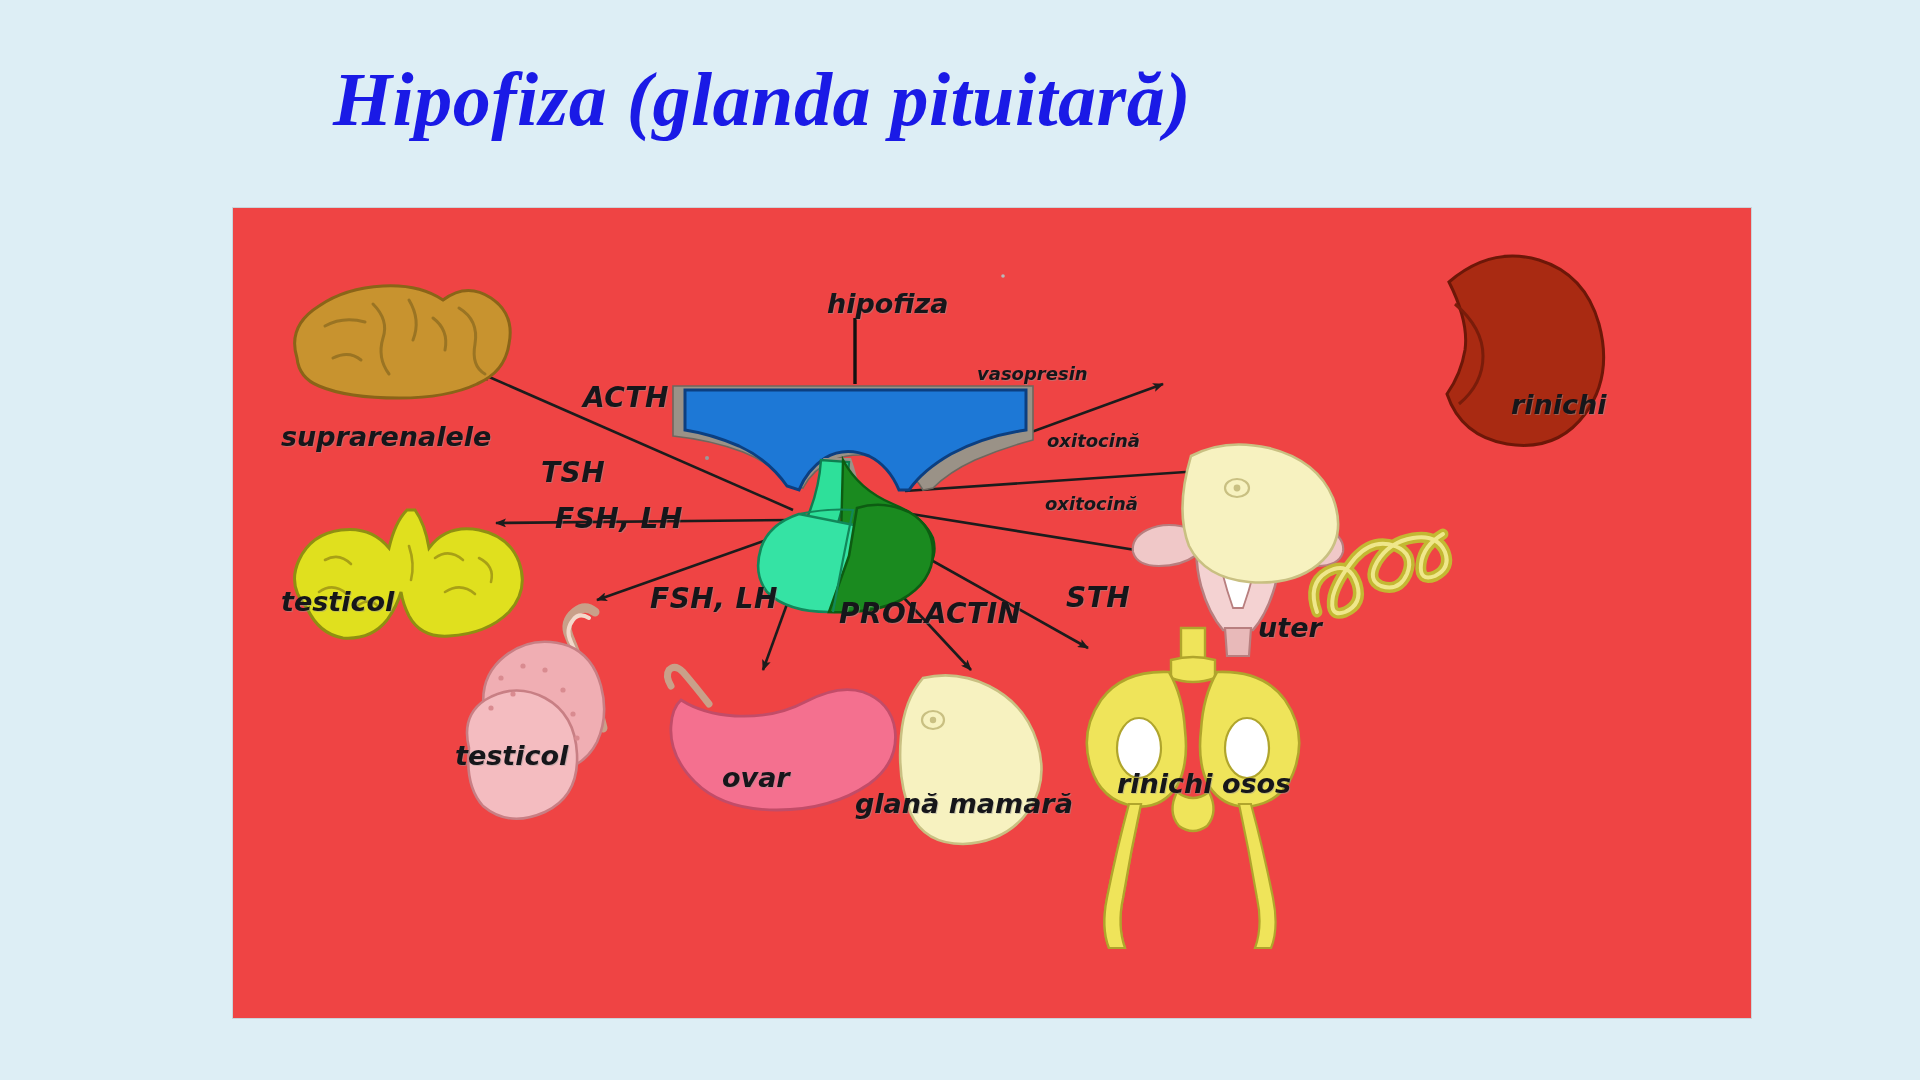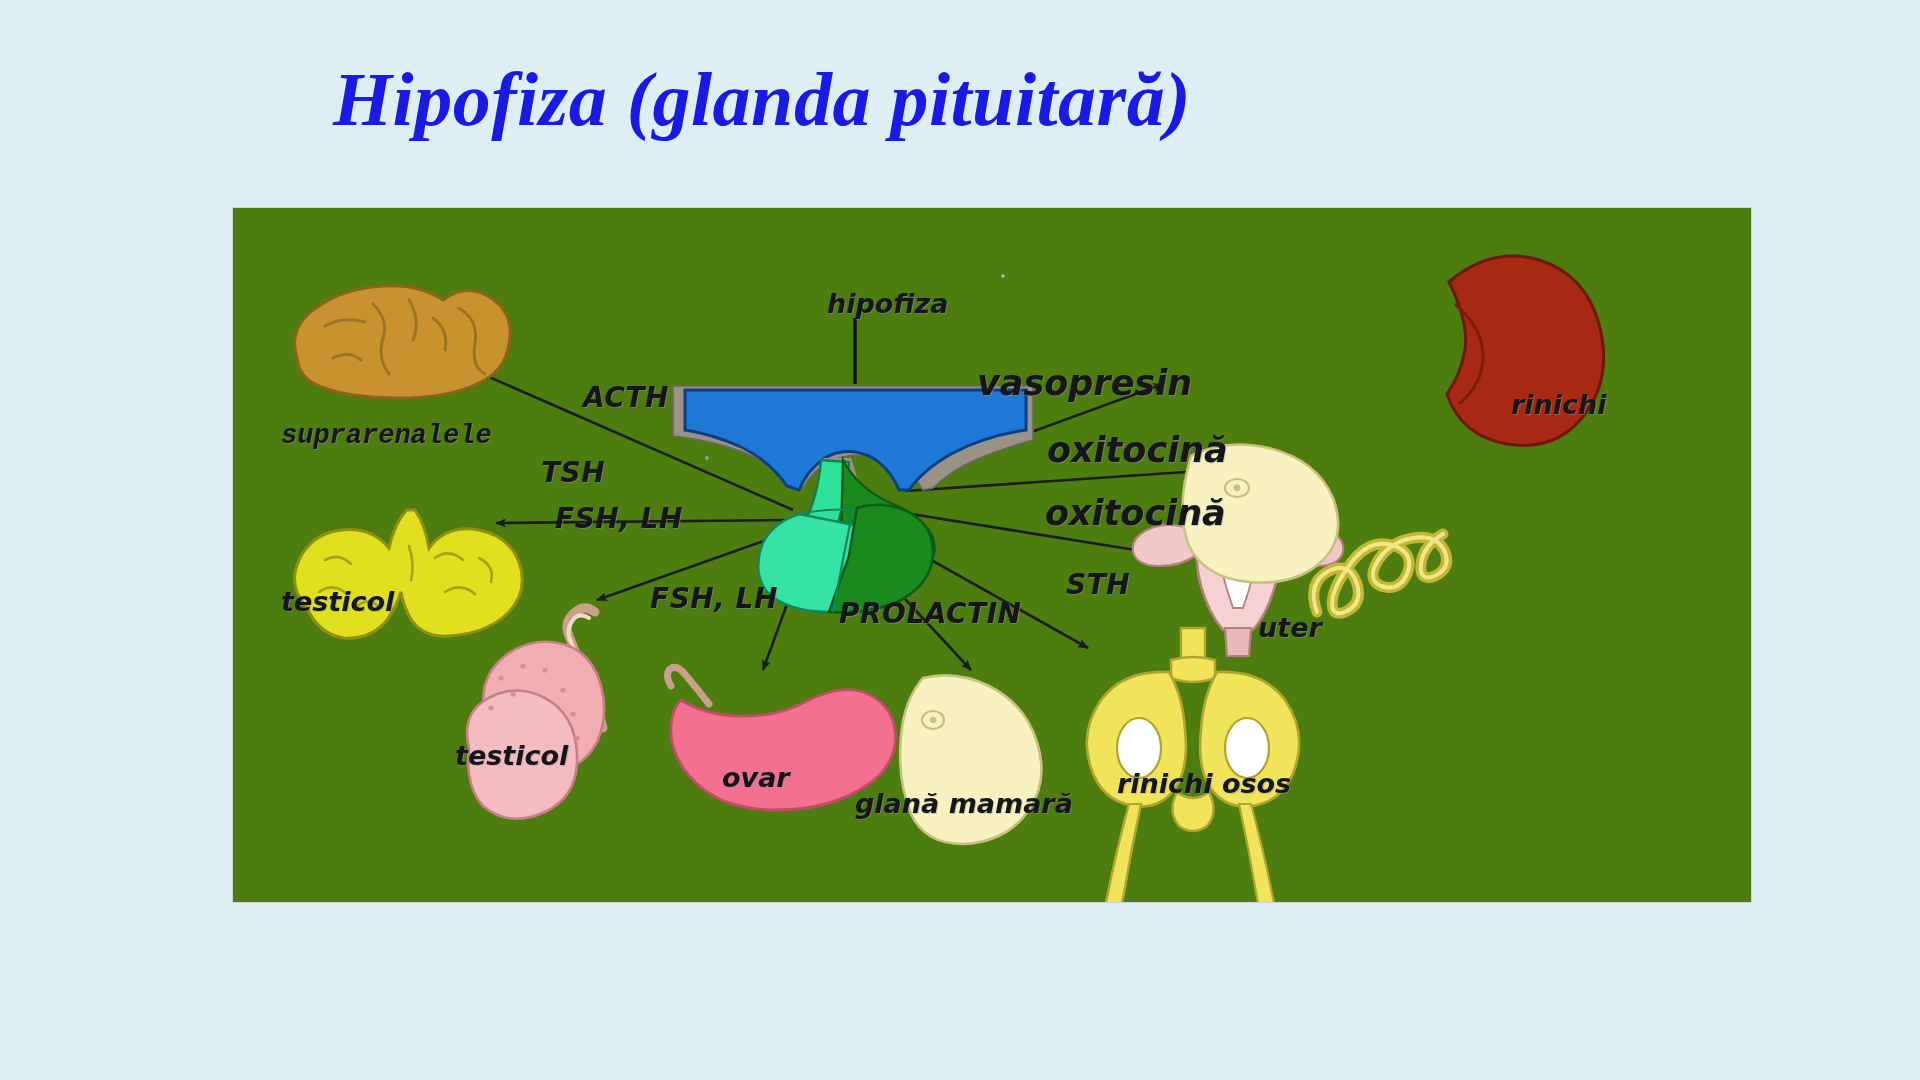--- a/index.html
+++ b/index.html
@@ -32,22 +32,22 @@
     line-height: 1.05;
     white-space: nowrap;
   }
 
   
   #diagram-panel {
     position: absolute;
     left: 232px;
     top: 207px;
     width: 1520px;
-    height: 696px;
-    background: #4d7c0f;
+    height: 812px;
+    background: #ef4444;
     border: 1px solid #c8d4da;
     box-sizing: border-box;
     overflow: hidden;
   }
 
   #diagram-svg {
     position: absolute;
     left: 0;
     top: 0;
     width: 1520px;
@@ -59,21 +59,21 @@
   .dg-label {
     position: absolute;
     font-family: "DejaVu Sans", "Liberation Sans", sans-serif;
     font-weight: bold;
     font-style: italic;
     color: #16161a;
     white-space: nowrap;
     text-shadow: 1px 1px 0 rgba(150,150,150,0.45);
   }
   .organ-label { font-size: 27px; }
-  .hormone-label { font-size: 35px; }
+  .hormone-label { font-size: 18px; }
   .hipofiza-label { font-size: 27px; }
   .hormone-caps { font-size: 28px; letter-spacing: 0.5px; }
 </style>
 </head>
 <body style="background: rgb(221, 238, 245);">
 
 <div id="slide-title" style="color: rgb(26, 26, 230);">Hipofiza (glanda pituitară)</div>
 
 <div id="diagram-panel">
 
@@ -264,21 +264,21 @@
                Q1156,334 1180,330 Q1204,326 1212,344 Q1218,360 1202,368
                Q1186,374 1188,356 Q1190,338 1210,326"></path>
     </g>
 
     <circle cx="770" cy="68" r="1.8" fill="#b9b9b9"></circle>
     <circle cx="474" cy="250" r="2.0" fill="#9a9a9a"></circle>
   </svg>
 
   <div class="dg-label hipofiza-label" style="left:594px; top:80px;">hipofiza</div>
 
-  <div class="dg-label organ-label" style="left:48px; top:213px;font-family:Liberation Mono, monospace;">suprarenalele</div>
+  <div class="dg-label organ-label" style="left:48px; top:213px;">suprarenalele</div>
 
   <div class="dg-label organ-label" style="left:48px; top:378px;">testicol</div>
 
   <div class="dg-label organ-label" style="left:222px; top:532px;">testicol</div>
 
   <div class="dg-label organ-label" style="left:489px; top:554px;">ovar</div>
 
   <div class="dg-label organ-label" style="left:622px; top:580px;text-align:right;">glană mamară</div>
 
   <div class="dg-label organ-label" style="left:884px; top:560px;">rinichi osos</div>
@@ -290,21 +290,21 @@
   <div class="dg-label hormone-caps" style="left:350px; top:173px;">ACTH</div>
 
   <div class="dg-label hormone-caps" style="left:308px; top:248px;">TSH</div>
 
   <div class="dg-label hormone-caps" style="left:322px; top:294px;">FSH, LH</div>
 
   <div class="dg-label hormone-caps" style="left:417px; top:374px;">FSH, LH</div>
 
   <div class="dg-label hormone-caps" style="left:606px; top:389px;">PROLACTIN</div>
 
-  <div class="dg-label hormone-caps" style="left:833px; top:360px;text-align:center;">STH</div>
+  <div class="dg-label hormone-caps" style="left:833px; top:373px;text-align:center;">STH</div>
 
   <div class="dg-label hormone-label" style="left:814px; top:222px;">oxitocină</div>
 
   <div class="dg-label hormone-label" style="left:812px; top:285px;">oxitocină</div>
 
   <div class="dg-label hormone-label" style="left:744px; top:155px;">vasopresin</div>
 
 </div>
 
 </body></html>

